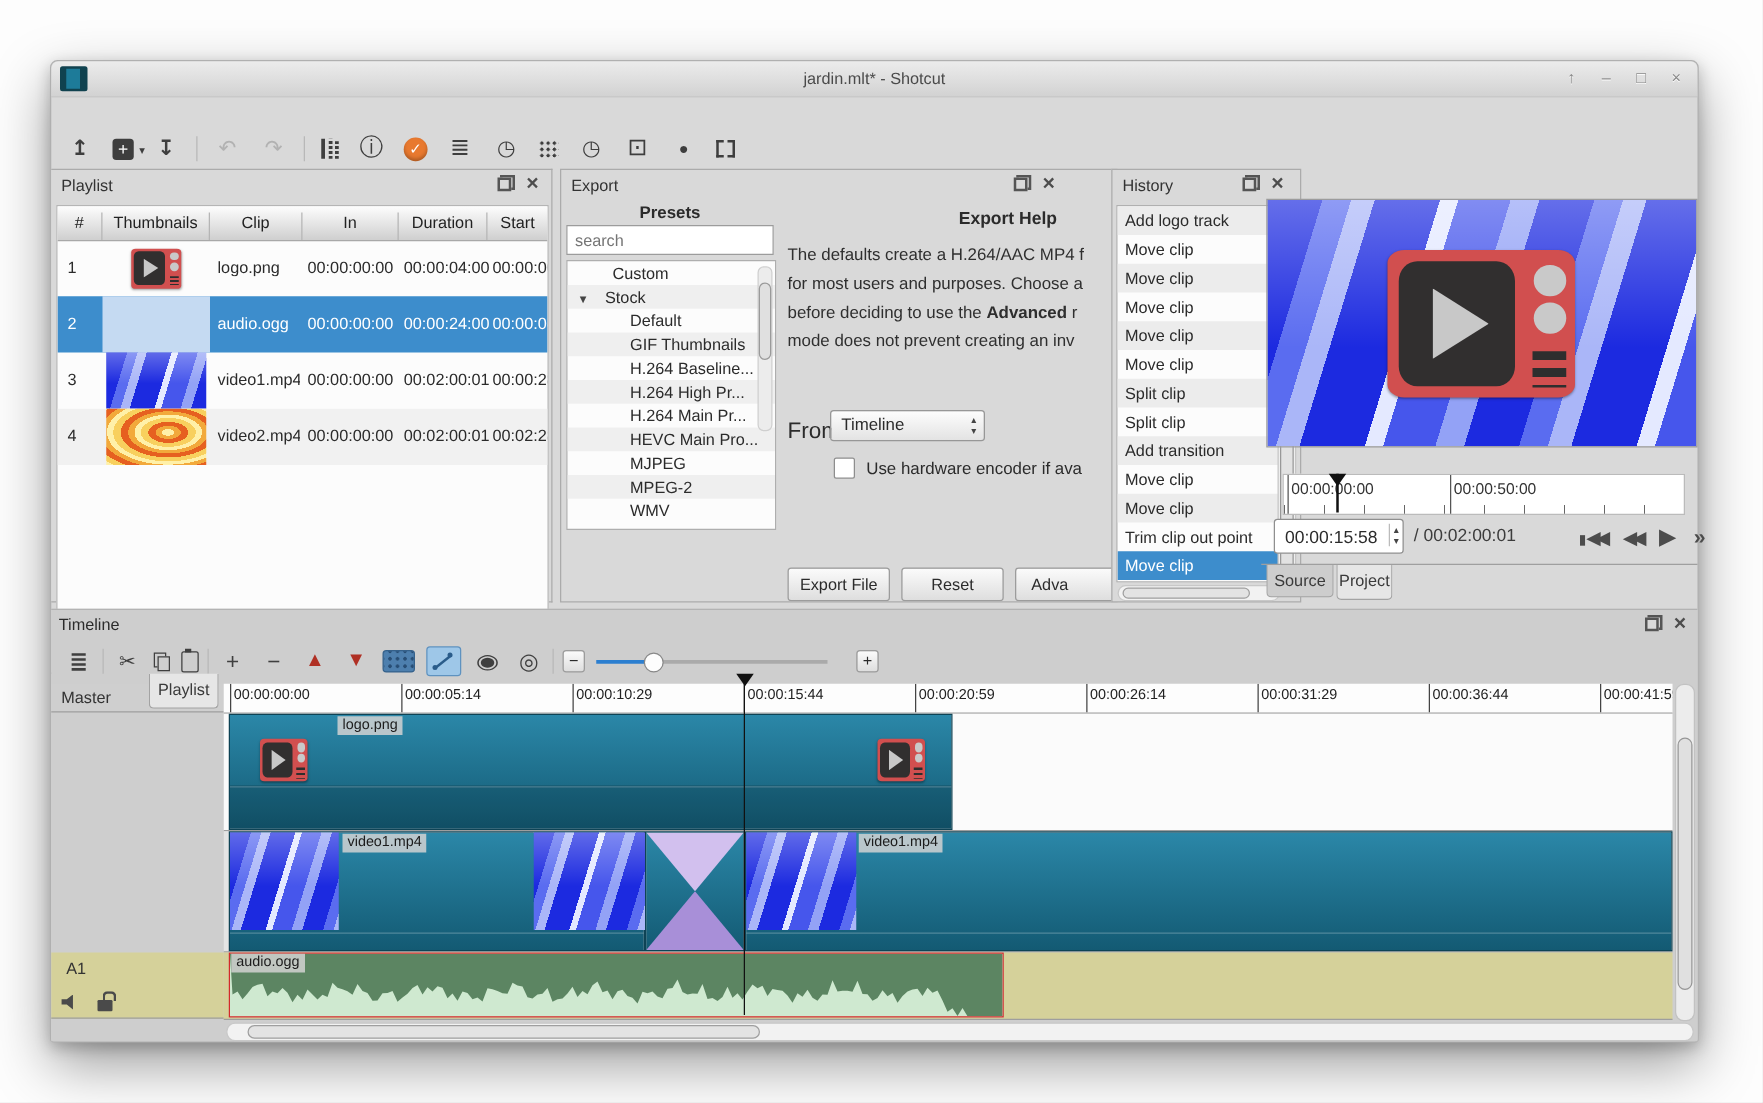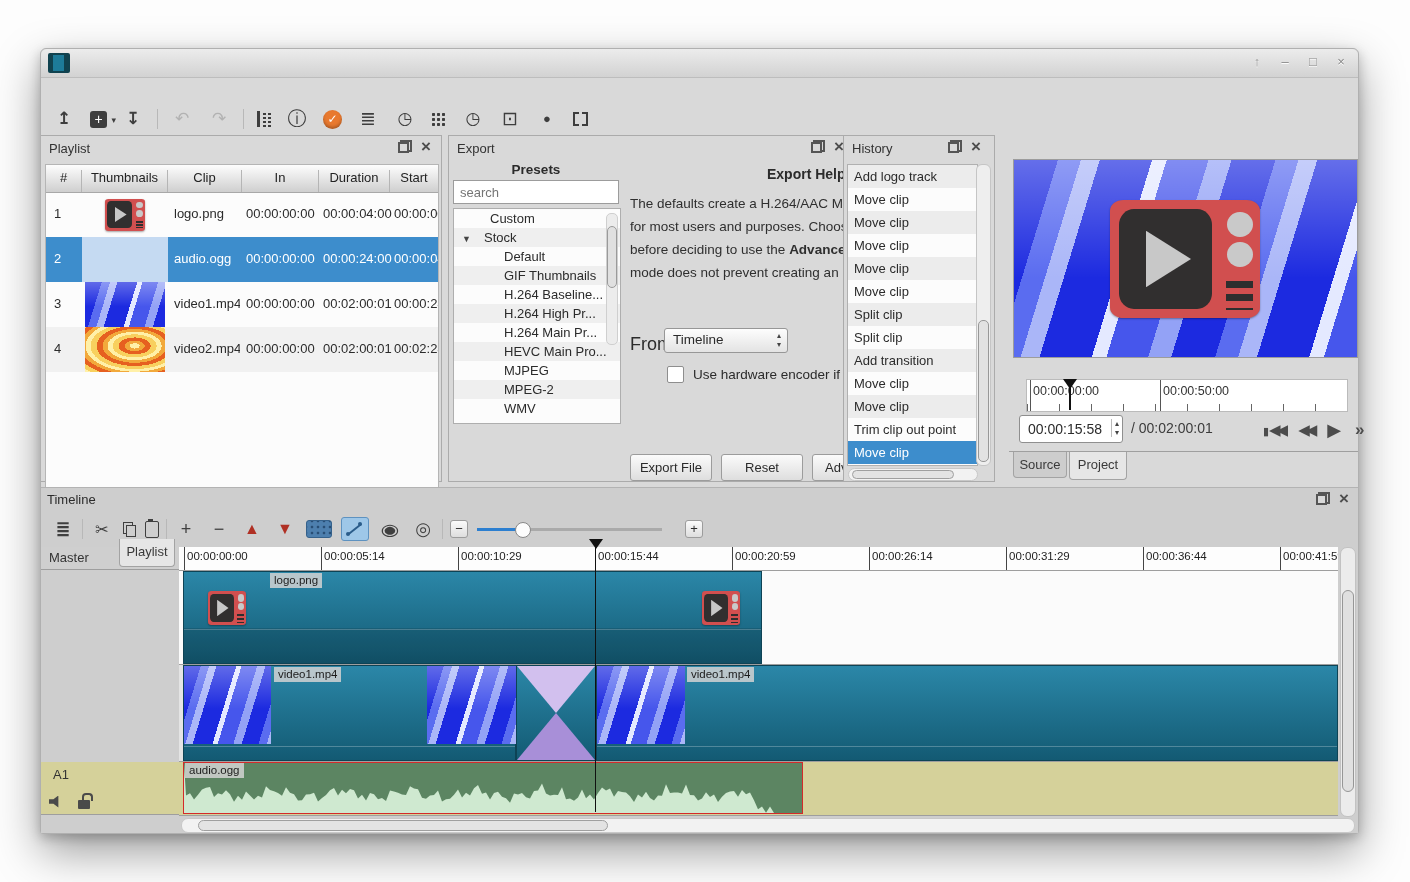--- a/index.html
+++ b/index.html
@@ -154,20 +154,21 @@
   .vscroll{position:absolute;background:#ececec;border:1px solid #c2c2c2;border-radius:7px;}
   .vscroll .thumb{position:absolute;left:1px;right:1px;background:#e0e0e0;border:1px solid #969696;border-radius:6px;}
 </style>
 </head>
 <body>
 
 <div id="window">
 
   <div id="titlebar">
     <div id="app-icon"></div>
+    <div id="title-text">jardin.mlt* - Shotcut</div>
     <div class="winbtns">
       <div class="winbtn">↑</div>
       <div class="winbtn">–</div>
       <div class="winbtn">□</div>
       <div class="winbtn">×</div>
     </div>
   </div>
 
 
   <div id="toolbar">
@@ -316,21 +317,21 @@
     <div style="position:absolute;left:218px;top:230px;display:flex;align-items:center;gap:9px;white-space:nowrap;">
       <span class="checkbox"></span>
       <span style="font-size:13.5px;">Use hardware encoder if ava</span>
     </div>
     <div class="btn" style="position:absolute;left:181px;top:318px;width:82px;height:27px;line-height:25px;">Export File</div>
     <div class="btn" style="position:absolute;left:272px;top:318px;width:82px;height:27px;line-height:25px;">Reset</div>
     <div class="btn" style="position:absolute;left:363px;top:318px;width:80px;height:27px;line-height:25px;text-align:left;padding-left:12px;">Adva</div>
 
   </div>
 
-  <div class="panel" style="left:802px;top:86px;width:150px;height:345px;">
+  <div class="panel" style="left:848px;top:86px;width:150px;height:345px;">
     <div class="panel-header">History</div>
     <div class="dock-icons" style="left:104px;">
       <span class="float-icon"></span>
       <span class="close-icon">×</span>
     </div>
     <div id="history-list">
       <div class="hist-row">Add logo track</div>
       <div class="hist-row">Move clip</div>
       <div class="hist-row">Move clip</div>
       <div class="hist-row">Move clip</div>
@@ -379,21 +380,21 @@
   </div>
   <div class="abs" style="left:1090px;top:371px;font-size:14px;color:#3c3c3c;">/ 00:02:00:01</div>
   <div class="abs" style="left:1222px;top:370px;display:flex;gap:14px;align-items:center;">
     <span class="transport"><span style="font-size:11px;">▮</span><span style="letter-spacing:-4px;">◀◀</span></span>
     <span class="transport" style="letter-spacing:-4px;">◀◀</span>
     <span class="transport" style="font-size:18px;">▶</span>
     <span class="transport" style="font-size:17px;font-weight:bold;">»</span>
   </div>
   <div style="position:absolute;left:968px;right:0;top:402px;height:1px;background:#9f9f9f;"></div>
   <div class="tab" style="left:972px;top:403px;width:54px;height:26px;line-height:25px;">Source</div>
-  <div class="tab active" style="left:1028px;top:403px;width:58px;height:28px;line-height:26px;">Project</div>
+  <div class="tab active" style="left:1028px;top:403px;width:45px;height:28px;line-height:26px;">Project</div>
 
   <div id="timeline">
     <div style="position:absolute;left:6px;top:4px;font-size:13px;">Timeline</div>
     <div class="dock-icons" style="left:1275px;top:4px;">
       <span class="float-icon"></span>
       <span class="close-icon">×</span>
     </div>
 
     <div style="position:absolute;left:10px;top:26px;height:30px;display:flex;align-items:center;gap:9px;">
       <span class="tl-icon" style="font-weight:bold;font-size:18px;">≣</span>

